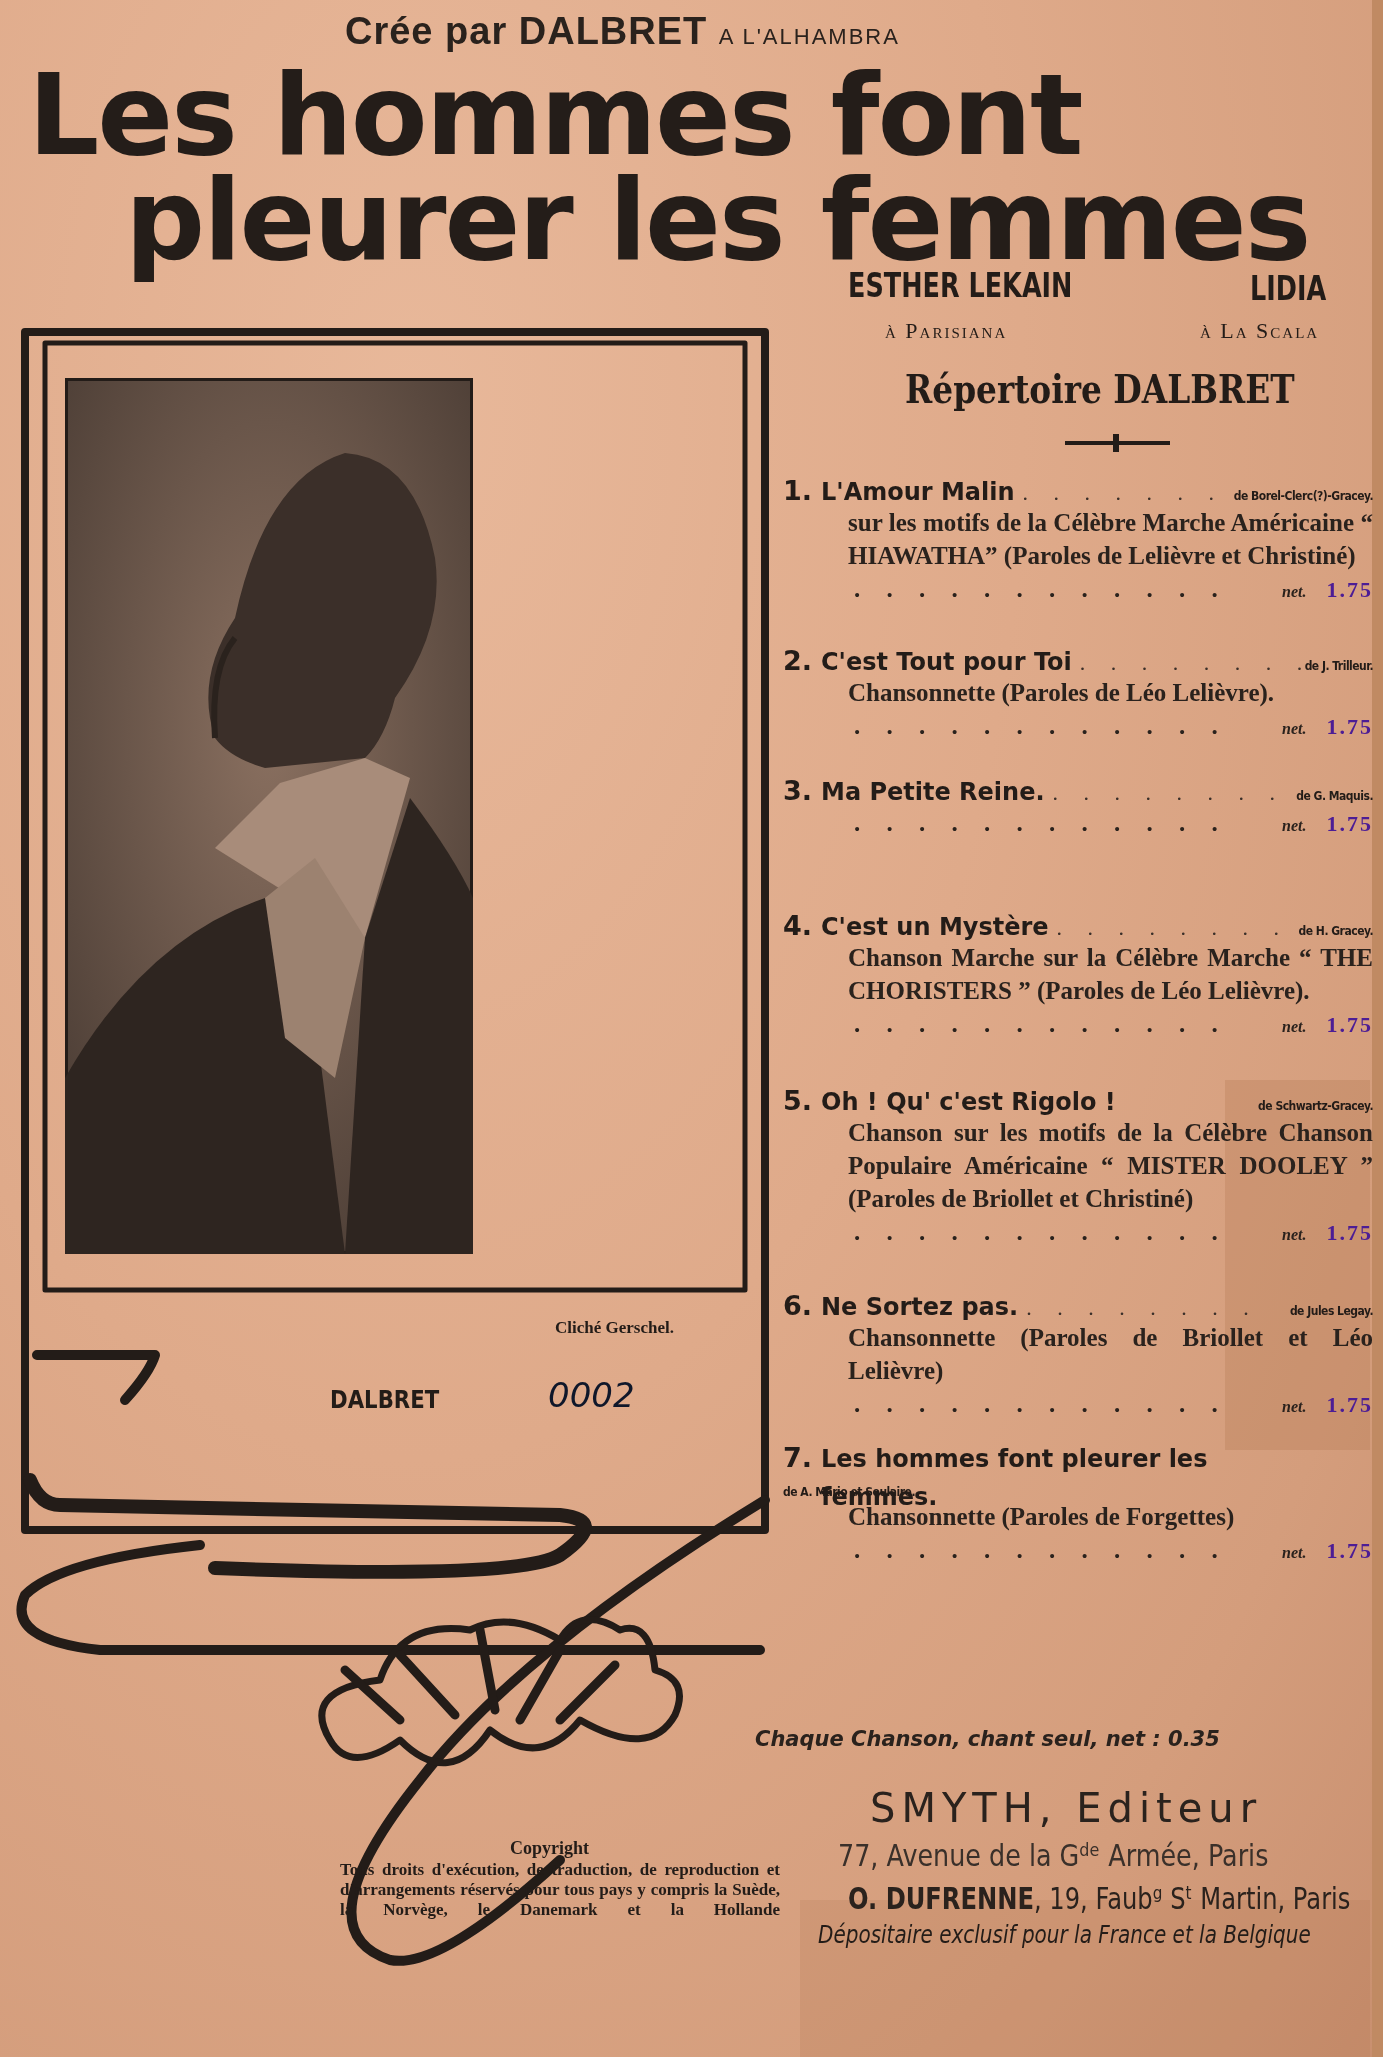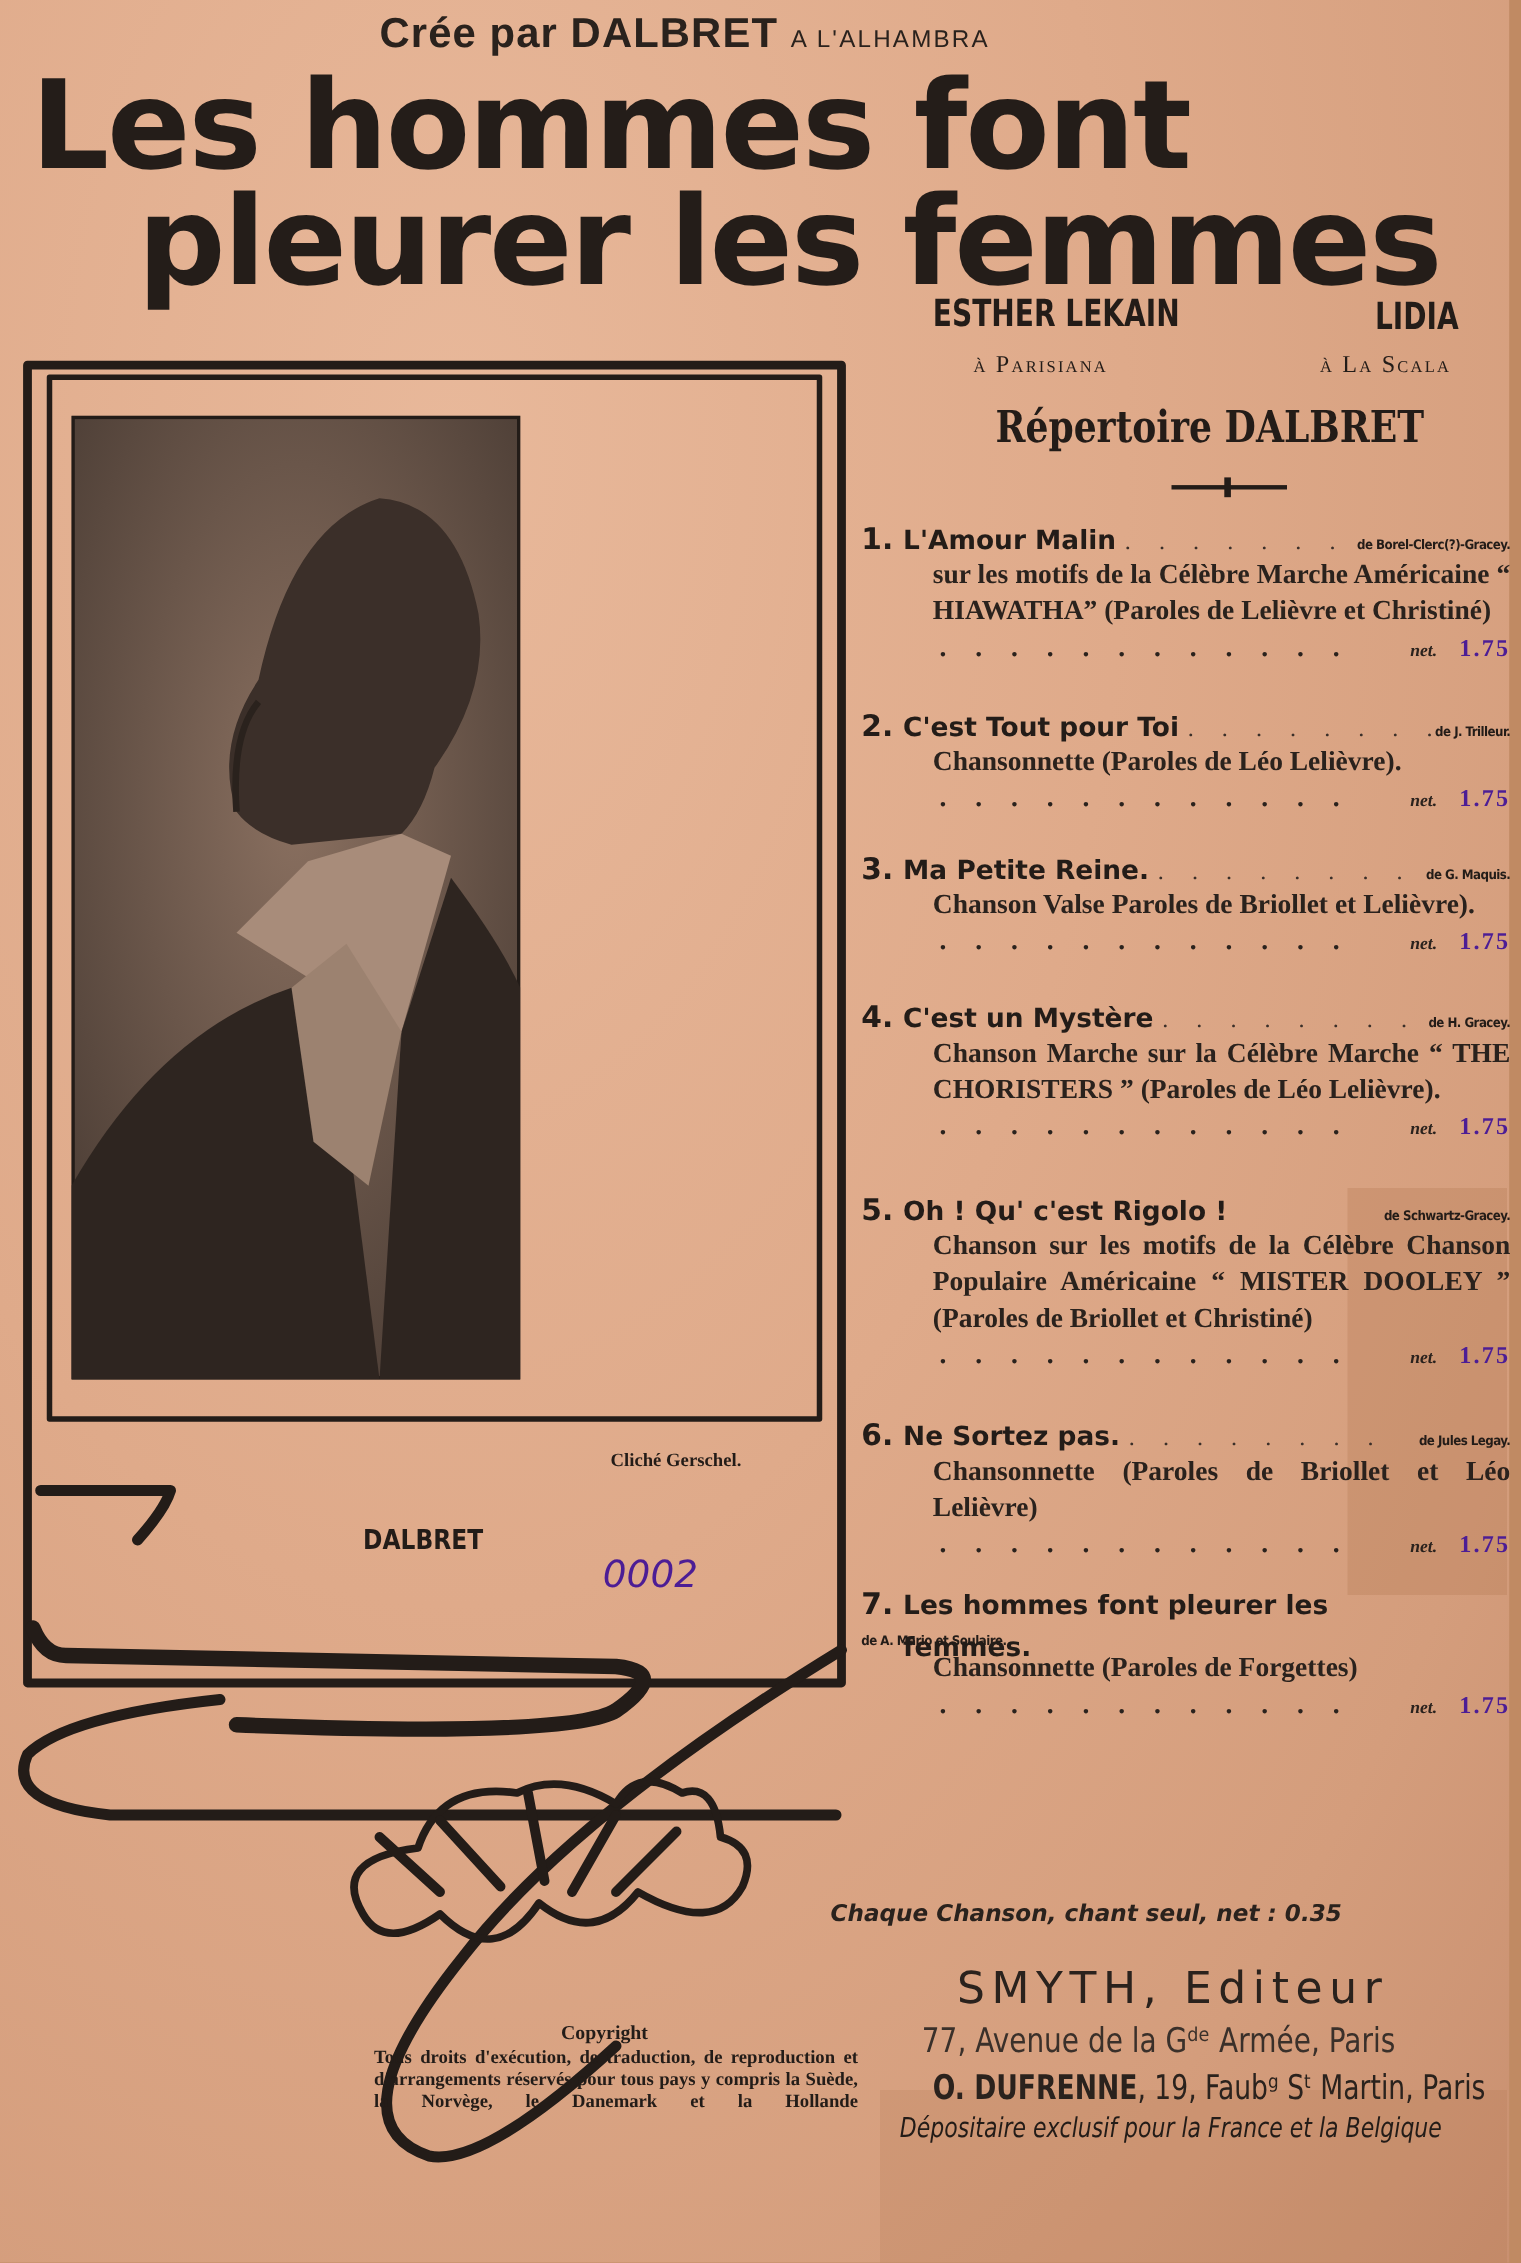--- a/index.html
+++ b/index.html
@@ -96,22 +96,22 @@
   .copyright-body {
     left:340px; top:1860px; width:440px; font-weight:bold; font-size:17px; line-height:20px;
     text-align:justify; text-align-last:justify;
   }
   .cliche { left:555px; top:1318px; font-weight:bold; font-size:17px; white-space:nowrap; }
   .caption {
     left:330px; top:1385px; font-family:"DejaVu Sans", sans-serif; font-weight:bold; font-size:25px;
     transform:scaleX(0.85); transform-origin:left top; white-space:nowrap;
   }
   .inventory {
-    left:548px; top:1412px; font-family:"DejaVu Sans", sans-serif; font-style:italic; font-size:34px;
-    color:#4c1d95; white-space:nowrap;
+    left:548px; top:1375px; font-family:"DejaVu Sans", sans-serif; font-style:italic; font-size:34px;
+    color:#0f172a; white-space:nowrap;
   }
   .portrait {
     position:absolute; left:65px; top:378px; width:408px; height:876px;
   }
   svg.frame { position:absolute; left:0; top:0; }
 </style>
 </head>
 <body>
 
 <div class="paper">
@@ -170,21 +170,20 @@
 </div>
 
 <div class="entry" style="top:775px;">
   <div class="head">
     <span class="num">3.</span>
     <span class="song">Ma Petite Reine.</span>
     <span class="dots">. . . . . . . .</span>
     <span class="composer">de G. Maquis.</span>
   </div>
   <div class="desc">
-    <span>Chanson Valse Paroles de Briollet et Lelièvre).</span>
     <div class="price-row">
         <span class="dots2">. . . . . . . . . . . .</span>
         <span class="net">net.</span>
         <span class="price">1.75</span>
       </div>
   </div>
 </div>
 
 <div class="entry" style="top:910px;">
   <div class="head">

